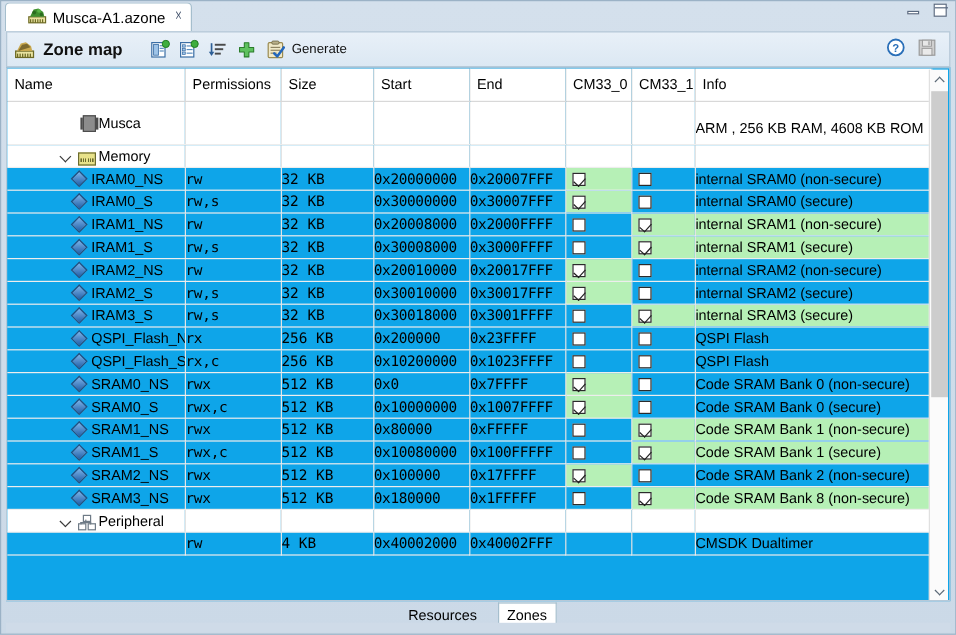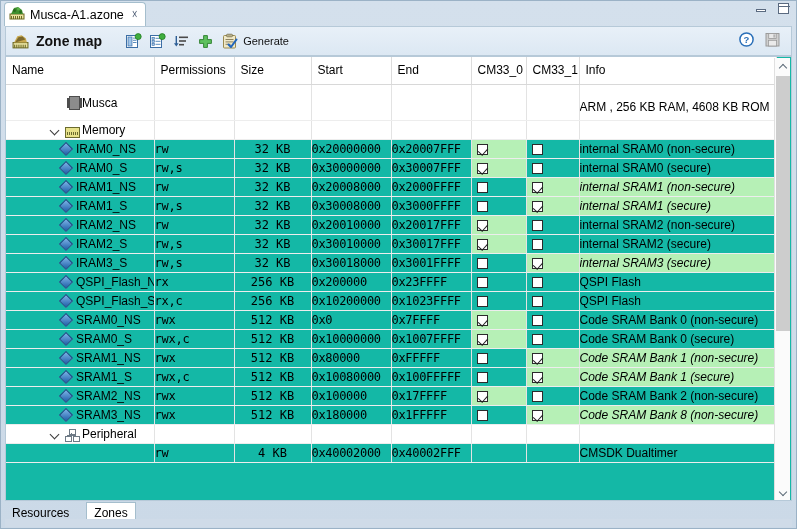--- a/index.html
+++ b/index.html
@@ -20,21 +20,21 @@
     border:1px solid #9bb2c6;box-sizing:border-box;
     background:linear-gradient(#d4e0ec,#cbd9e7);
   }
   
   .tabstrip{position:absolute;left:0;top:0;height:26px;width:797px;}
   .etab{
     position:absolute;left:4px;top:2px;height:24px;
     background:#ffffff;
     border:1px solid #a5becd;border-bottom:none;
     border-top-left-radius:4px;border-top-right-radius:4px;
-    display:flex;align-items:center;padding:0 7px 0 4px;gap:5px;
+    display:flex;align-items:center;padding:0 7px 0 18px;gap:5px;
     box-sizing:border-box;
   }
   .etab .label{font-size:12.5px;color:#000;white-space:nowrap;}
   .tab-close{
     font-size:11px;color:#40506a;line-height:1;margin-left:3px;
     cursor:pointer;
   }
   .winbtns{position:absolute;right:8px;top:3px;display:flex;gap:10px;align-items:center;}
   .winbtn{width:13px;height:11px;position:relative;cursor:pointer;}
   .winbtn.min::after{content:"";position:absolute;left:1px;bottom:2px;width:10px;height:3px;border:1px solid #5a6a80;background:#fff;box-sizing:border-box;}
@@ -50,54 +50,54 @@
   }
   .tb-title{font-size:14px;font-weight:bold;color:#111;margin-right:16px;}
   .tb-icon{width:17px;height:17px;position:relative;cursor:pointer;flex:0 0 auto;}
   .tb-gen-label{font-size:11px;color:#111;margin-left:-2px;}
   .tb-right{margin-left:auto;display:flex;align-items:center;gap:9px;padding-right:4px;}
   
   .ico-zonemap{display:block;width:17px;height:17px;}
   
   .tablewrap{
     position:absolute;left:5px;top:56px;width:787px;height:445px;
-    background:#14b8a6;border:1px solid #b6c9d8;box-sizing:border-box;
+    background:#0ea5e9;border:1px solid #b6c9d8;box-sizing:border-box;
     overflow:hidden;
   }
   table.zm{border-collapse:collapse;table-layout:fixed;width:770px;}
   table.zm th,table.zm td{
     padding:0;margin:0;
     border-right:1px solid #e3e3e3;
     border-bottom:1px solid #ededed;
     height:18px;line-height:18px;
     font-size:12px;vertical-align:middle;
     overflow:hidden;white-space:nowrap;
     box-sizing:border-box;
   }
   table.zm th{
     height:27px;line-height:27px;
     background:#fff;border-bottom:1px solid #d8d8d8;border-right:1px solid #dcdcdc;
     font-weight:normal;text-align:left;padding-left:6px;color:#000;
   }
   td.c-name{padding-left:6px;}
   td.c-perm{padding-left:6px;font-family:"DejaVu Sans Mono",monospace;font-size:11.5px;letter-spacing:-.2px;}
-  td.c-size{text-align:center;padding-right:14px;font-family:"DejaVu Sans Mono",monospace;font-size:11.5px;}
+  td.c-size{text-align:left;padding-right:14px;font-family:"DejaVu Sans Mono",monospace;font-size:11.5px;}
   td.c-start,td.c-end{padding-left:6px;font-family:"DejaVu Sans Mono",monospace;font-size:11.5px;letter-spacing:-.3px;}
   td.c-info{padding-left:6px;}
   td.c-chk{padding:0;text-align:left;}
   td.c-chk .box{
     display:inline-block;width:11px;height:11px;
     border:1px solid #2b2b2b;background:#fff;box-sizing:border-box;
     margin-left:5px;position:relative;vertical-align:middle;cursor:pointer;
   }
   td.c-chk .box.on::after{
     content:"";position:absolute;left:2px;top:1px;width:5px;height:8px;
     border:solid #222;border-width:0 1.6px 1.6px 0;transform:rotate(42deg);
   }
-  td.green{background:#b6f0b6;font-style:italic;}
+  td.green{background:#b6f0b6;}
   tr.grp td{background:#fff;}
   
   .nm{display:flex;align-items:center;height:18px;gap:4px;}
   .twisty{width:11px;height:11px;flex:0 0 auto;position:relative;cursor:pointer;}
   .twisty::after{
     content:"";position:absolute;left:1px;top:2px;width:6px;height:6px;
     border:solid #3a3a3a;border-width:0 1.7px 1.7px 0;transform:rotate(45deg);
   }
   .indent-0{padding-left:2px;margin-left:42px;}
   .indent-2{padding-left:40px;}
@@ -143,21 +143,21 @@
     content:"";position:absolute;left:5px;width:5px;height:5px;
     border:solid #5d6b78;border-width:0 1.6px 1.6px 0;
   }
   .vs-arrow.up::after{top:7px;transform:rotate(-135deg);}
   .vs-arrow.down::after{top:5px;transform:rotate(45deg);}
   .vs-thumb{
     position:absolute;left:1px;top:18px;width:14px;height:255px;
     background:#cdcdcd;cursor:pointer;
   }
   
-  .btabs{position:absolute;left:5px;top:501px;width:787px;height:22px;display:flex;align-items:flex-end;gap:10px;}
+  .btabs{position:absolute;left:5px;top:501px;width:787px;height:22px;display:flex;align-items:flex-end;gap:10px;justify-content:center;}
   .btab{
     height:19px;line-height:19px;padding:0 7px;font-size:12px;
     box-sizing:border-box;cursor:pointer;color:#000;
   }
   .btab.sel{background:#fff;border:1px solid #a5becd;border-bottom:none;height:21px;line-height:20px;}
   .statusbar{
     position:absolute;left:5px;top:519px;width:787px;height:8px;
     background:#cfdbe8;
   }
 </style>

